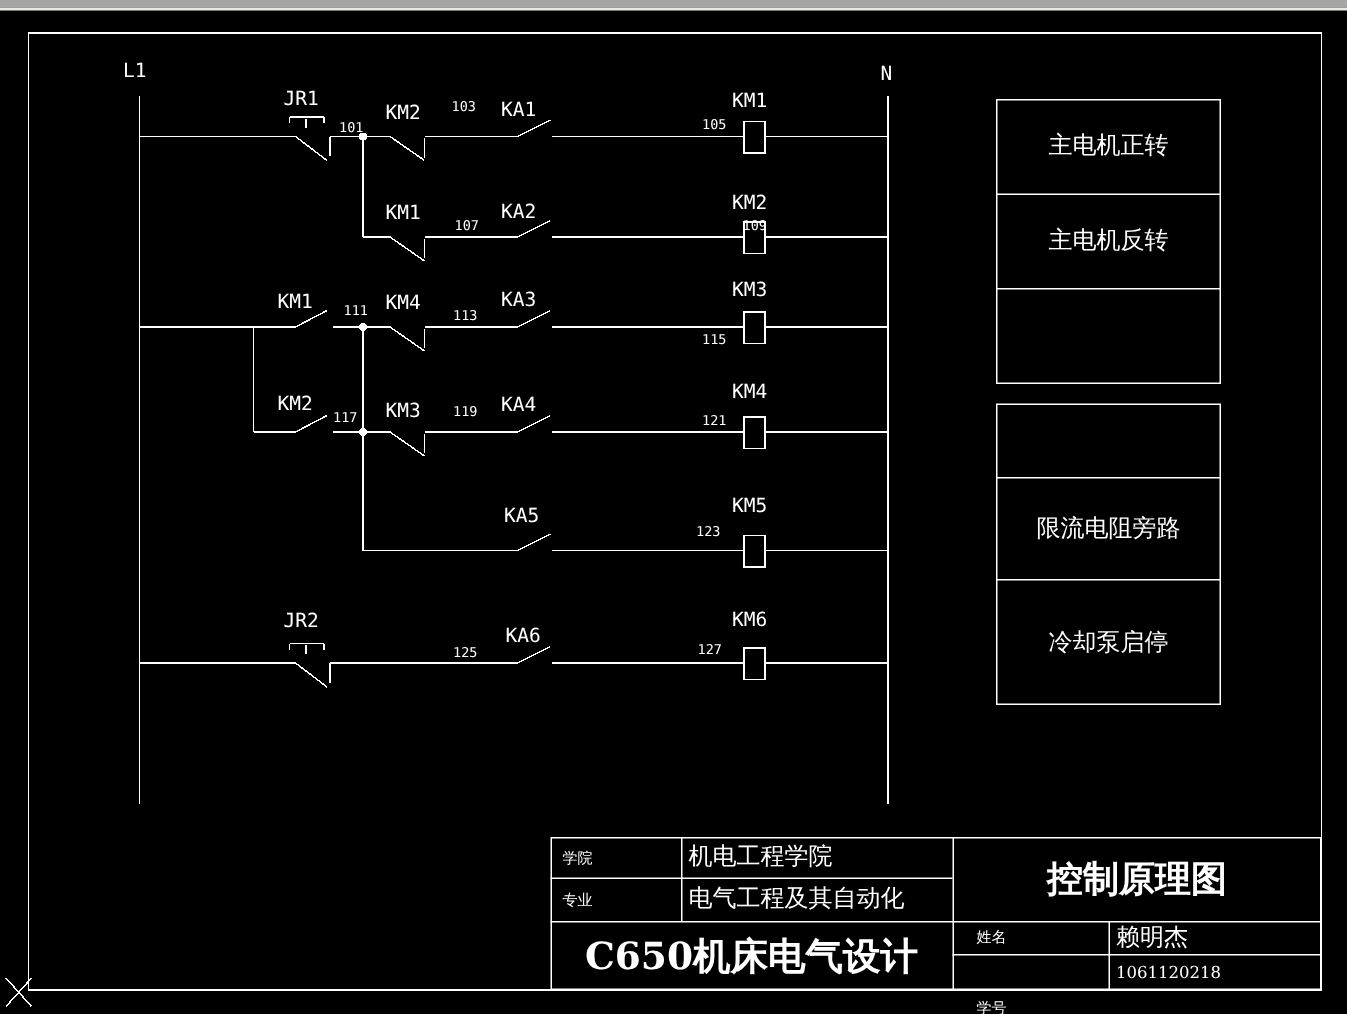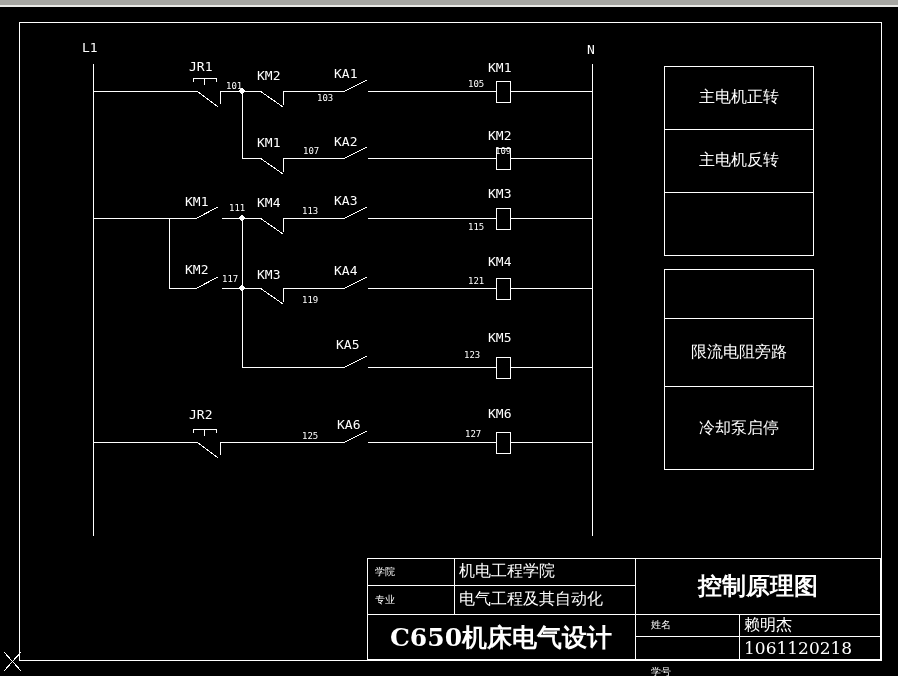--- a/index.html
+++ b/index.html
@@ -92,21 +92,21 @@
   </svg>
 
   <span class="busl" style="left:82px; top:40px;">L1</span>
   <span class="busl" style="left:587px; top:42px;">N</span>
 
   <span class="lbl" style="left:189px; top:59px;">JR1</span>
   <span class="lbl" style="left:257px; top:68px;">KM2</span>
   <span class="lbl" style="left:334px; top:66px;">KA1</span>
   <span class="lbl" style="left:488px; top:60px;">KM1</span>
   <span class="wnum" style="left:226px; top:81px;">101</span>
-  <span class="wnum" style="left:301px; top:93px;margin-left:16px;">103</span>
+  <span class="wnum" style="left:301px; top:67px;">103</span>
   <span class="wnum" style="left:468px; top:79px;">105</span>
 
   <span class="lbl" style="left:257px; top:135px;">KM1</span>
   <span class="lbl" style="left:334px; top:134px;">KA2</span>
   <span class="lbl" style="left:488px; top:128px;">KM2</span>
   <span class="wnum" style="left:303px; top:146px;">107</span>
   <span class="wnum" style="left:468px; top:146px;margin-left:27px;">109</span>
 
   <span class="lbl" style="left:185px; top:194px;">KM1</span>
   <span class="lbl" style="left:257px; top:195px;">KM4</span>
@@ -114,21 +114,21 @@
   <span class="lbl" style="left:488px; top:186px;">KM3</span>
   <span class="wnum" style="left:229px; top:203px;">111</span>
   <span class="wnum" style="left:302px; top:206px;">113</span>
   <span class="wnum" style="left:468px; top:222px;">115</span>
 
   <span class="lbl" style="left:185px; top:262px;">KM2</span>
   <span class="lbl" style="left:257px; top:267px;">KM3</span>
   <span class="lbl" style="left:334px; top:263px;">KA4</span>
   <span class="lbl" style="left:488px; top:254px;">KM4</span>
   <span class="wnum" style="left:222px; top:274px;">117</span>
-  <span class="wnum" style="left:302px; top:295px;">119</span>
+  <span class="wnum" style="left:302px; top:270px;">119</span>
   <span class="wnum" style="left:468px; top:276px;">121</span>
 
   <span class="lbl" style="left:336px; top:337px;">KA5</span>
   <span class="lbl" style="left:488px; top:330px;">KM5</span>
   <span class="wnum" style="left:464px; top:350px;">123</span>
 
   <span class="lbl" style="left:189px; top:407px;">JR2</span>
   <span class="lbl" style="left:337px; top:417px;">KA6</span>
   <span class="lbl" style="left:488px; top:406px;">KM6</span>
   <span class="wnum" style="left:302px; top:431px;">125</span>
@@ -156,15 +156,15 @@
 
   <div class="cell-left" style="left:375px; top:558px; width:79px;  height:27px;">学院</div>
   <div class="cell-left" style="left:459px; top:558px; width:176px; height:27px; font-size:16px;">机电工程学院</div>
   <div class="cell-left" style="left:375px; top:585px; width:79px;  height:29px;">专业</div>
   <div class="cell-left" style="left:459px; top:585px; width:176px; height:29px; font-size:16px;">电气工程及其自动化</div>
   <div class="cell big" style="left:367px; top:614px; width:268px; height:46px; font-size:25px;">C650机床电气设计</div>
   <div class="cell big" style="left:635px; top:558px; width:246px; height:56px; font-size:24px;">控制原理图</div>
   <div class="cell-left" style="left:651px; top:614px; width:88px;  height:22px;">姓名</div>
   <div class="cell-left" style="left:744px; top:614px; width:137px; height:22px; font-size:16px;">赖明杰</div>
   <div class="cell-left" style="left:651px; top:660px; width:88px;  height:24px;">学号</div>
-  <div class="cell-left" style="left:744px; top:636px; width:137px; height:24px; font-size:17px; font-family:'DejaVu Serif', serif;">1061120218</div>
+  <div class="cell-left" style="left:744px; top:636px; width:137px; height:24px; font-size:11px; font-family:'DejaVu Serif', serif;">1061120218</div>
 
 </div>
 
 </body></html>

